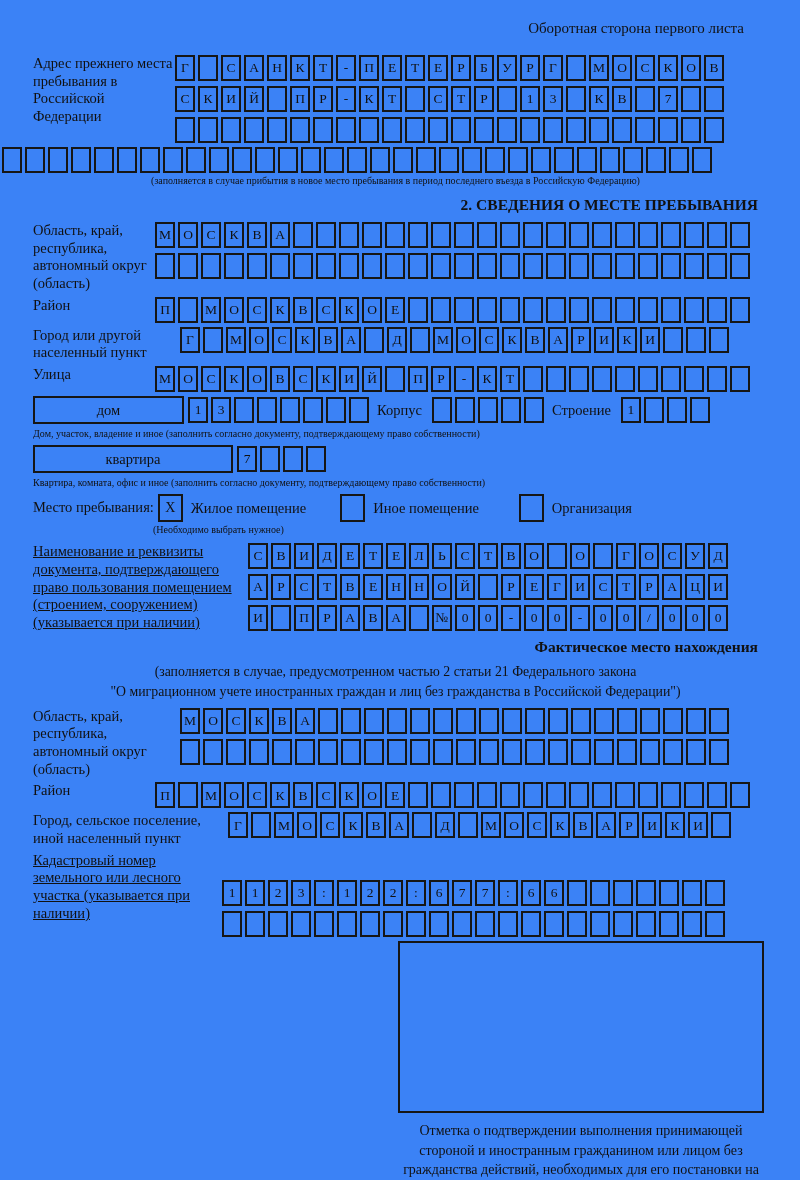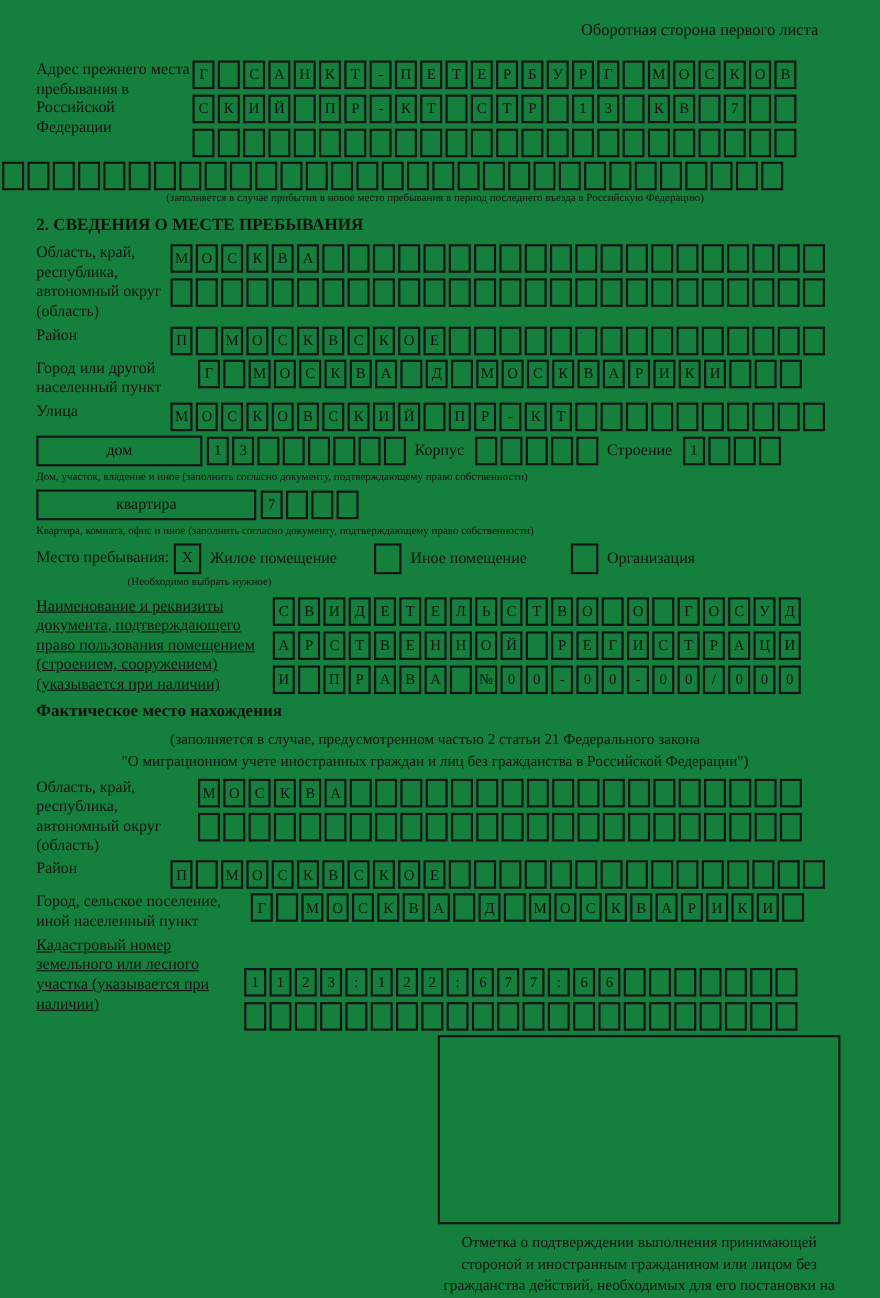--- a/index.html
+++ b/index.html
@@ -1,21 +1,21 @@
 <!DOCTYPE html>
 <html><head>
 <meta charset="utf-8">
 <style>
   html,body{margin:0;padding:0;background:#fff;}
   .page{
     position:relative;
     width:800px;height:1180px;
     box-sizing:border-box;
     padding:20px 42px 0 33px;
-    background:#15803d;
+    background:#3b82f6;
     color:#111;
     font-family:"Liberation Serif","DejaVu Serif",serif;
     overflow:hidden;
   }
   .back-note{ text-align:right; font-size:15px; padding-right:14px; margin-bottom:18px;}
   .line{ display:flex; align-items:flex-start; margin-bottom:4px;}
   .line.center-v{ align-items:center;}
   .lbl{ font-size:14.5px; line-height:1.22; flex:none;}
   .rows{ display:flex; flex-direction:column; gap:5px;}
   .boxrow{ display:flex; gap:3px; flex:none;}
@@ -28,21 +28,21 @@
   }
   .chk .cell{ width:25px; height:28px; font-size:14px;}
   .bigbox{
     box-sizing:border-box; flex:none;
     border:2px solid #161616; height:28px;
     display:flex; align-items:center; justify-content:center;
     font-size:14.5px;
   }
   .caption{ font-size:10px; margin:2px 0 6px 0;}
   .caption.centered{ text-align:center;}
-  .sec-title{ text-align:left; font-weight:bold; font-size:15.5px; margin:10px 0 8px 0;}
+  .sec-title{ text-align:right; font-weight:bold; font-size:15.5px; margin:10px 0 8px 0;}
   .small-note{ text-align:center; font-size:13.8px; margin:0 0 4px 0;}
   .gap4{ width:4px; flex:none;}
   .stamp-wrap{ margin-left:365px; width:366px;}
   .stamp-box{ box-sizing:border-box; width:366px; height:172px; border:2px solid #161616;}
   .stamp-note{ font-size:14px; text-align:center; line-height:1.42; margin-top:8px;}
   .opt-label{ font-size:14.5px; padding:0 10px 0 8px;}
 </style>
 </head>
 <body>
 
@@ -380,21 +380,21 @@
     <div class="boxrow chk">
         <div class="cell"></div>
       </div>
     <span class="opt-label">Иное помещение</span>
     <div class="gap4" style="width:30px;"></div>
     <div class="boxrow chk">
         <div class="cell"></div>
       </div>
     <span class="opt-label">Организация</span>
   </div>
-  <div class="caption" style="margin-left:83px;margin-bottom:8px;">(Необходимо выбрать нужное)</div>
+  <div class="caption" style="margin-left:120px;margin-bottom:8px;">(Необходимо выбрать нужное)</div>
 
   <div class="line">
     <div class="lbl" style="width:215px;text-decoration:underline;">Наименование и реквизиты документа, подтверждающего право пользования помещением (строением, сооружением) (указывается при наличии)</div>
     <div class="rows">
       <div class="boxrow">
           <div class="cell">С</div>
           <div class="cell">В</div>
           <div class="cell">И</div>
           <div class="cell">Д</div>
           <div class="cell">Е</div>

